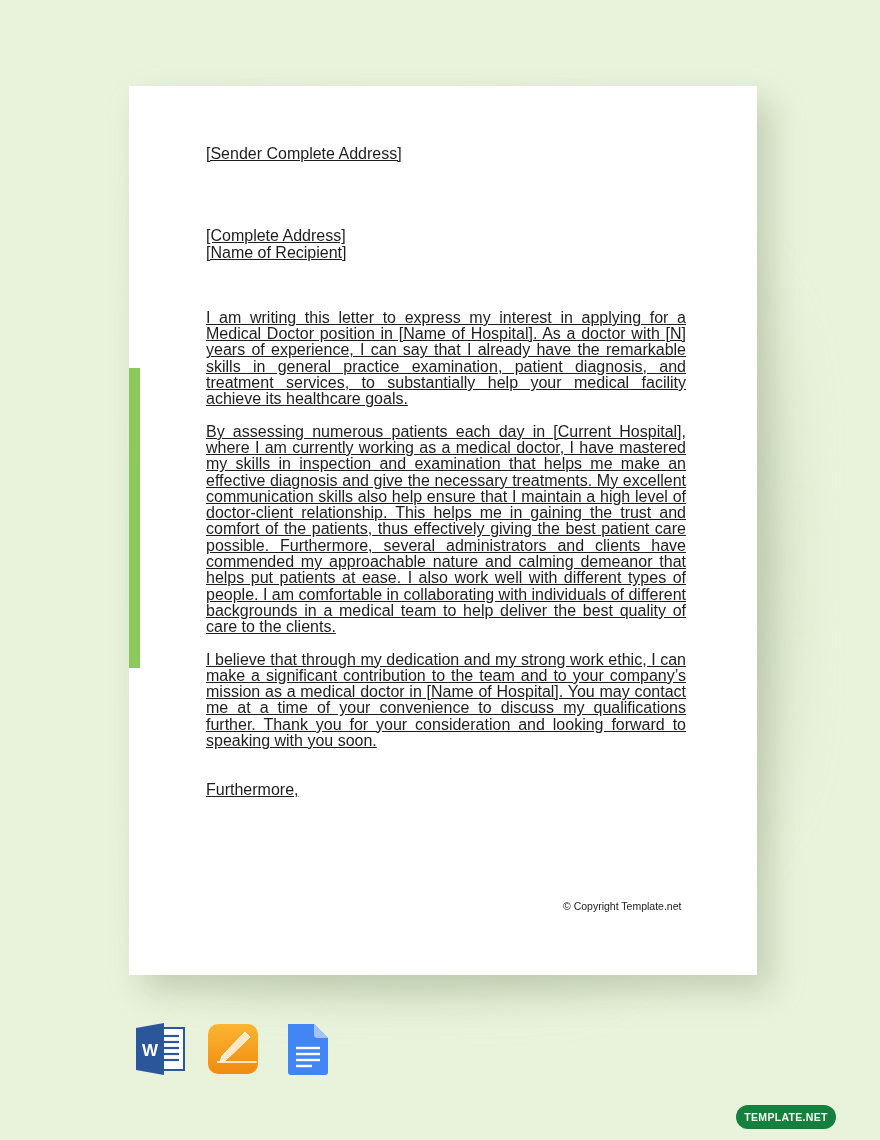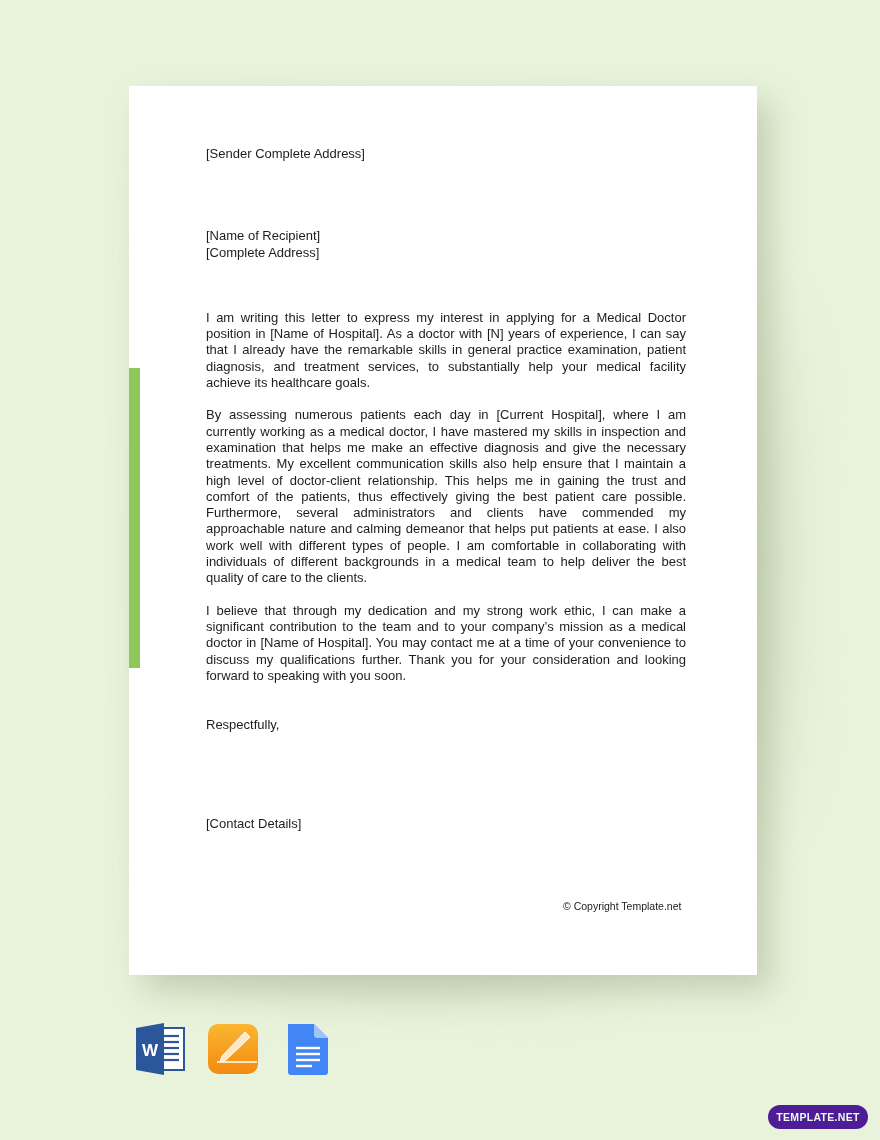--- a/index.html
+++ b/index.html
@@ -17,64 +17,63 @@
     position: absolute; left: 129px; top: 86px; width: 628px; height: 889px;
     background: #ffffff;
     box-shadow: 14px 16px 30px rgba(150,165,130,0.45);
   }
   .accent-bar {
     position: absolute; left: 129px; top: 368px; width: 11px; height: 300px;
     background: #8dc95a;
   }
   .letter {
     position: absolute; left: 206px; top: 146px; width: 480px;
-    font-size: 13px; line-height: 16.3px; color: #1d1d1d;
+    font-size: 16px; line-height: 16.3px; color: #1d1d1d; text-decoration: underline;
   }
   .line { display: block; white-space: nowrap; }
   .para { text-align: justify; display: block; }
   .gap1 { height: 33px; }
   .gap2 { height: 33px; }
   .copyright {
     position: absolute; left: 563px; top: 900px;
     font-size: 10.5px; color: #222; white-space: nowrap;
   }
   .icons { position: absolute; left: 134px; top: 1022px; display: flex; gap: 21px; }
   .icon { width: 52px; height: 54px; position: relative; }
   .badge {
-    position: absolute; left: 768px; top: 1105px; width: 100px; height: 24px;
-    border-radius: 12px; background: #4c1d95;
+    position: absolute; left: 736px; top: 1105px; width: 100px; height: 24px;
+    border-radius: 12px; background: #15803d;
     color: #f4f7f0; font-size: 10.5px; font-weight: bold; letter-spacing: 0.3px;
     display: flex; align-items: center; justify-content: center;
   }
 </style>
 </head>
 <body>
 
 <div class="shadow"></div>
 <div class="page"></div>
 <div class="accent-bar"></div>
 
 <div class="letter">
   <span class="line">[Sender Complete Address]</span>
   <div class="gap1"></div>
   <div class="gap1"></div>
+  <span class="line">[Complete Address]</span>
   <span class="line">[Name of Recipient]</span>
-  <span class="line">[Complete Address]</span>
   <div class="gap1"></div>
   <div style="height:16px"></div>
   <span class="para">I am writing this letter to express my interest in applying for a Medical Doctor position in [Name of Hospital]. As a doctor with [N] years of experience, I can say that I already have the remarkable skills in general practice examination, patient diagnosis, and treatment services, to substantially help your medical facility achieve its healthcare goals.</span>
   <div style="height:16px"></div>
   <span class="para">By assessing numerous patients each day in [Current Hospital], where I am currently working as a medical doctor, I have mastered my skills in inspection and examination that helps me make an effective diagnosis and give the necessary treatments. My excellent communication skills also help ensure that I maintain a high level of doctor-client relationship. This helps me in gaining the trust and comfort of the patients, thus effectively giving the best patient care possible. Furthermore, several administrators and clients have commended my approachable nature and calming demeanor that helps put patients at ease. I also work well with different types of people. I am comfortable in collaborating with individuals of different backgrounds in a medical team to help deliver the best quality of care to the clients.</span>
   <div style="height:16px"></div>
   <span class="para">I believe that through my dedication and my strong work ethic, I can make a significant contribution to the team and to your company’s mission as a medical doctor in [Name of Hospital]. You may contact me at a time of your convenience to discuss my qualifications further. Thank you for your consideration and looking forward to speaking with you soon.</span>
   <div style="height:33px"></div>
-  <span class="line">Respectfully,</span>
+  <span class="line">Furthermore,</span>
   <div style="height:50px"></div>
   <div class="gap2"></div>
-  <span class="line">[Contact Details]</span>
 </div>
 
 <div class="copyright">© Copyright Template.net</div>
 
 <div class="icons">
   <div class="icon">
     <svg width="52" height="54" viewBox="0 0 52 54">
       <rect x="20" y="6" width="30" height="42" fill="#ffffff" stroke="#2b579a" stroke-width="2"></rect>
       <g stroke="#2b579a" stroke-width="2.2">
         <line x1="26" y1="14" x2="45" y2="14"></line>

